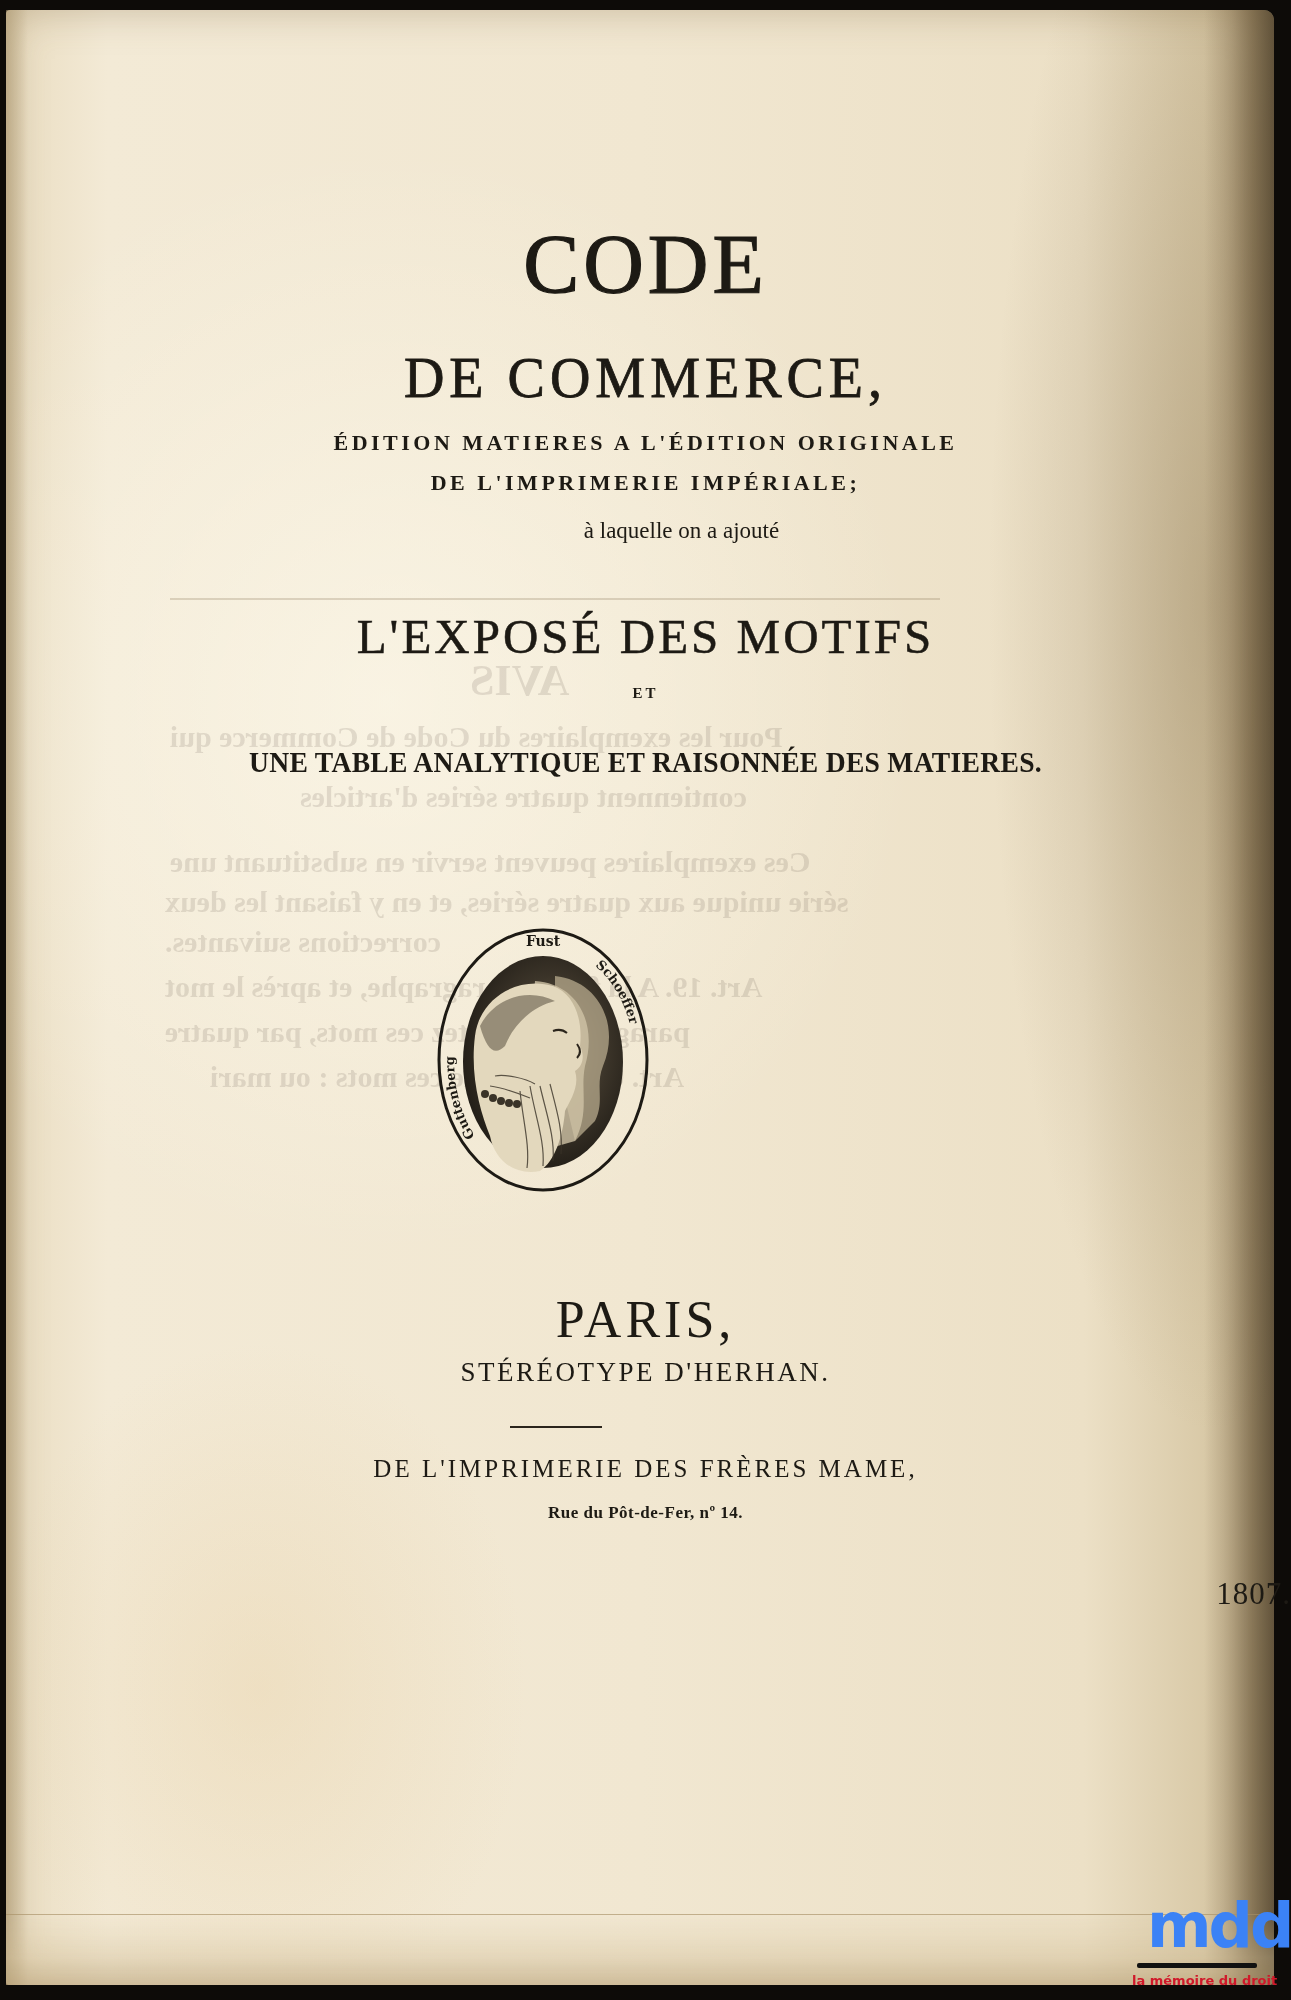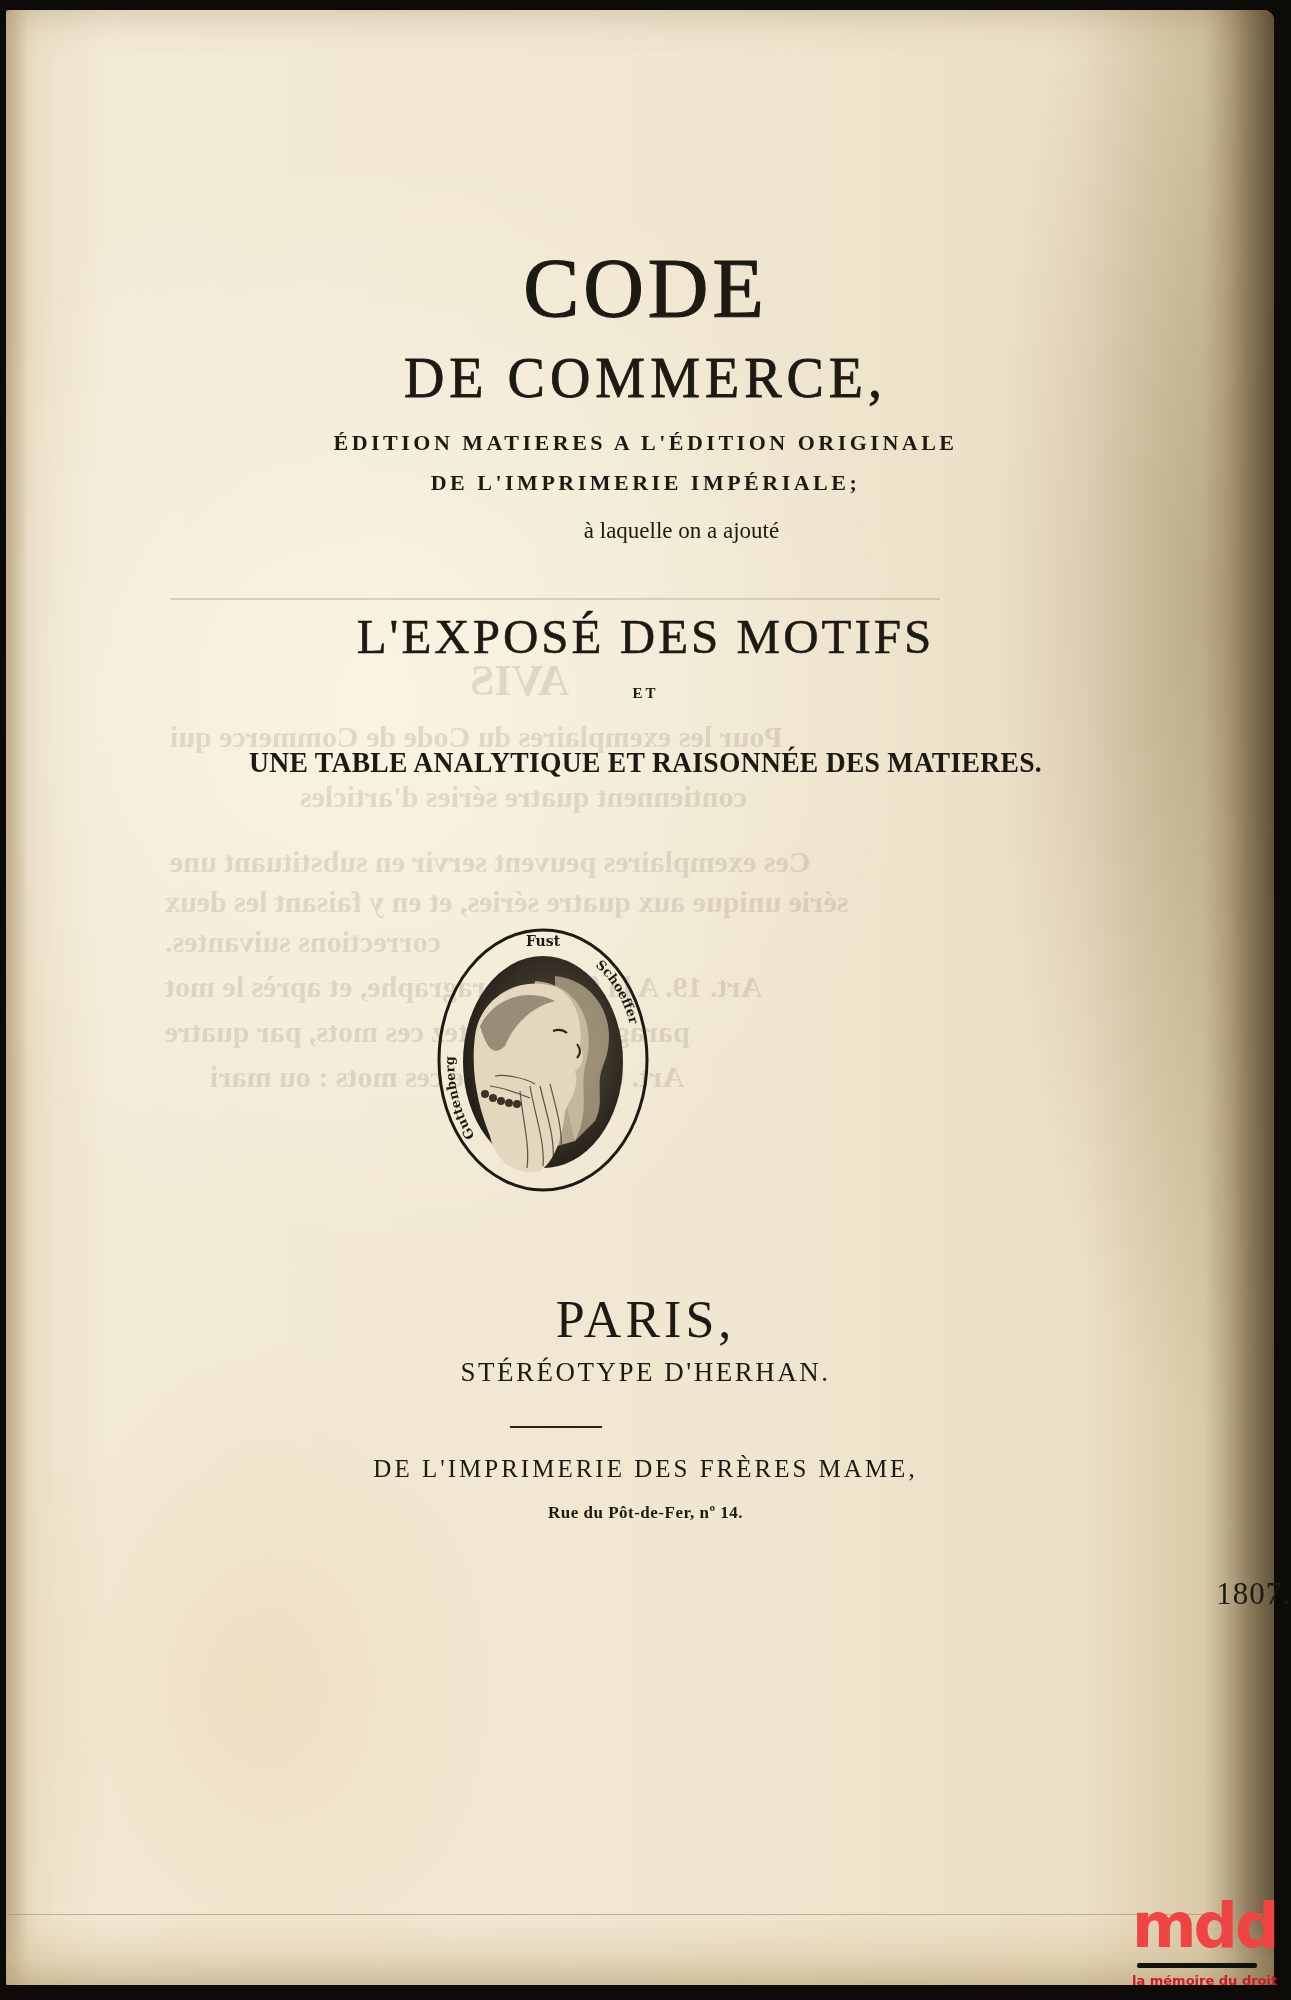--- a/index.html
+++ b/index.html
@@ -26,41 +26,41 @@
   .edge-bottom {
     position:absolute; left:0; bottom:0; width:100%; height:70px;
     background:linear-gradient(180deg, rgba(0,0,0,0) 0%, rgba(210,190,150,0.35) 60%, rgba(190,165,120,0.45) 100%);
     border-top:1px solid rgba(150,125,85,0.35);
   }
   .edge-left {
     position:absolute; left:0; top:0; width:22px; height:100%;
     background:linear-gradient(90deg, rgba(170,150,110,0.55), rgba(0,0,0,0));
   }
   .center { position:absolute; left:0; width:1291px; text-align:center; color:#1d1a14; }
-  .t-code { top:240px; font-size:84px; letter-spacing:4px; font-weight:400; -webkit-text-stroke:1.2px #1d1a14; }
+  .t-code { top:216px; font-size:84px; letter-spacing:4px; font-weight:400; -webkit-text-stroke:1.2px #1d1a14; }
   .t-commerce { top:346px; font-size:56px; letter-spacing:5px; -webkit-text-stroke:0.8px #1d1a14; }
   .t-edition { top:430px; font-size:22px; letter-spacing:3.5px; font-weight:700; }
   .t-imprimerie { top:470px; font-size:22px; letter-spacing:3.5px; font-weight:700; }
   .t-laquelle { top:518px; font-size:23px; }
   .rule-faint { position:absolute; left:170px; top:598px; width:770px; height:2px; background:rgba(130,110,80,0.25); }
   .t-expose { top:608px; font-size:49px; letter-spacing:3px; -webkit-text-stroke:0.5px #1d1a14; }
   .t-et { top:685px; font-size:15px; letter-spacing:3px; font-weight:700; }
   .t-table { top:745px; font-size:30px; font-weight:700; letter-spacing:0.3px; transform:scaleX(0.92); }
   .t-paris { top:1290px; font-size:52px; letter-spacing:4px; }
   .t-stereo { top:1357px; font-size:27px; letter-spacing:2.5px; }
   .rule { position:absolute; left:510px; top:1426px; width:92px; height:2px; background:#2b251c; }
   .t-mame { top:1455px; font-size:25px; letter-spacing:3px; }
   .t-rue { top:1503px; font-size:17px; font-weight:700; letter-spacing:0.5px; }
   .t-year { top:1576px; font-size:31px; letter-spacing:1px;text-align:right; }
 
   .showthrough { position:absolute; color:rgba(60,50,35,0.13); font-size:30px; font-weight:700; white-space:nowrap; transform:scaleX(-1); }
 
   .medallion { position:absolute; left:435px; top:900px; width:216px; height:268px;margin-top:26px; }
   .logo { position:absolute; left:1132px; top:1895px; width:160px; height:100px; }
-  .logo-mark { position:absolute; left:0; top:0; font-family:"DejaVu Sans", sans-serif; font-size:62px; font-weight:700; color:#ef4444; letter-spacing:-3px; line-height:62px; }
+  .logo-mark { position:absolute; left:15px; top:0; font-family:"DejaVu Sans", sans-serif; font-size:62px; font-weight:700; color:#3b82f6; letter-spacing:-3px; line-height:62px; }
   .logo-bar { position:absolute; left:5px; top:68px; width:120px; height:5px; background:#111; border-radius:2px; }
   .logo-tag { position:absolute; left:0; top:78px; font-family:"DejaVu Sans", sans-serif; font-size:13px; font-weight:700; color:#d0182a; white-space:nowrap; }
 </style>
 </head>
 <body>
 
 <div class="page">
   <div class="edge-left"></div>
   <div class="edge-right"></div>
   <div class="edge-bottom"></div>

